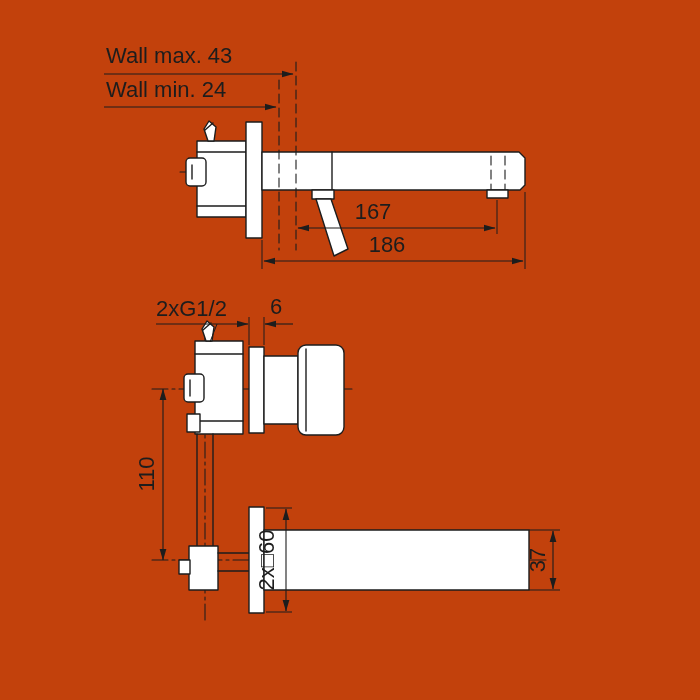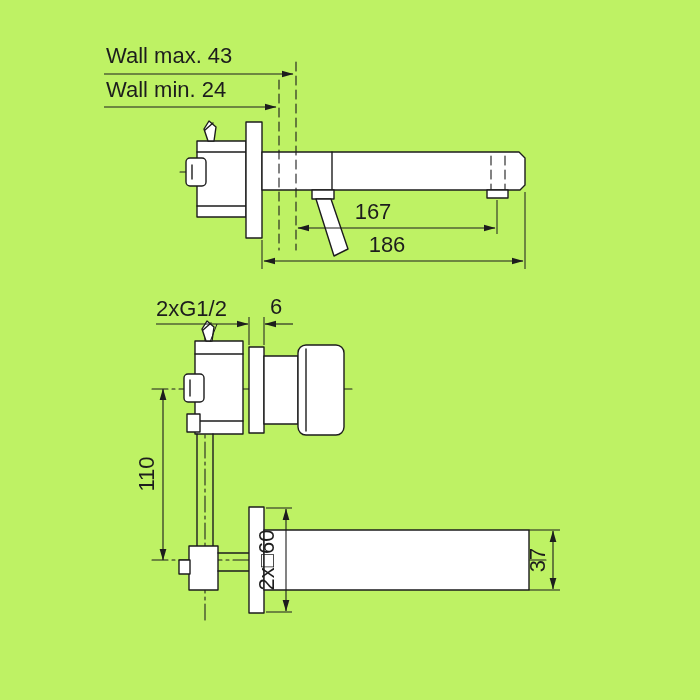--- a/index.html
+++ b/index.html
@@ -1,16 +1,16 @@
 <!DOCTYPE html>
 <html><head>
 <meta charset="utf-8">
 <style>
   html,body{margin:0;padding:0;background:#ffffff;}
-  .canvas{position:relative;width:700px;height:700px;background:#bef264;overflow:hidden;}
+  .canvas{position:relative;width:700px;height:700px;background:#c2410c;overflow:hidden;}
   svg{position:absolute;left:0;top:0;}
   .ln{stroke:#1d1d1d;stroke-width:1.4;fill:none;stroke-linejoin:round;stroke-linecap:round;}
   .fw{fill:#ffffff;}
   .dash{stroke-dasharray:9 5;stroke-width:1.1;}
   .cl{stroke-dasharray:16 4 3 4;stroke-width:1.05;}
   .dim{stroke:#1d1d1d;stroke-width:1.1;fill:none;}
   .ext{stroke:#1d1d1d;stroke-width:1;fill:none;}
   text{font-family:"Liberation Sans","DejaVu Sans",sans-serif;font-size:22px;fill:#1d1d1d;}
 </style>
 </head>

